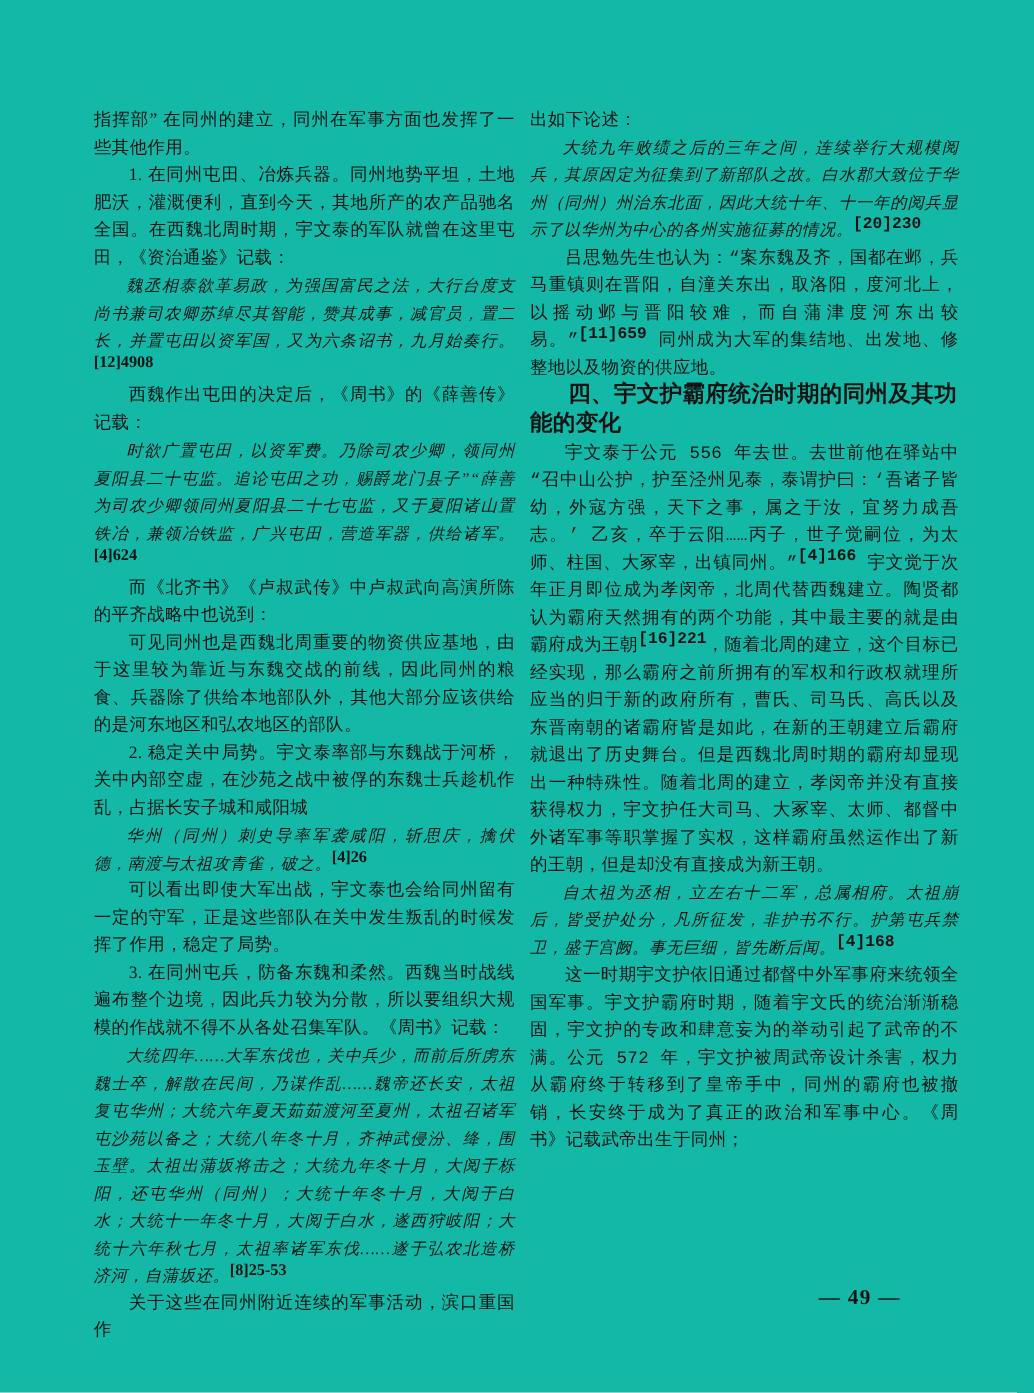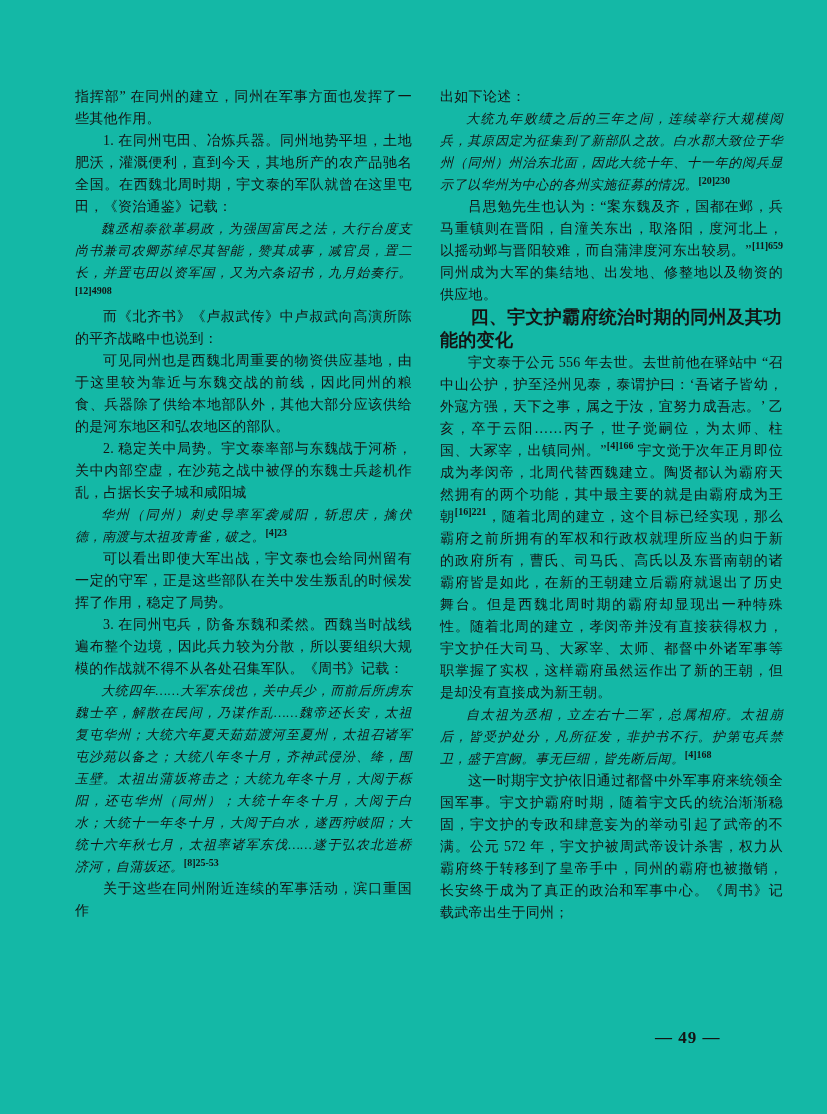--- a/index.html
+++ b/index.html
@@ -15,21 +15,21 @@
     margin: 0 auto;
     background: #14b8a6;
     color: #141414;
     overflow: hidden;
   }
   .column {
     position: absolute;
     top: 86px;
   }
   .column.left  { left: 75px;  width: 337px; }
-  .column.right { left: 440px; width: 343px; }
+  .column.right { left: 424px; width: 343px; font-family: Liberation Mono, monospace; }
 
   p.body-par {
     margin: 0;
     font-size: 14px;
     line-height: 22px;
     text-align: justify;
     text-justify: inter-character;
     text-indent: 2em;
     letter-spacing: 0.3px;
   }
@@ -51,21 +51,21 @@
     font-size: 18px;
     line-height: 23px;
     font-weight: bold;
     text-indent: 1.7em;
     letter-spacing: 0.3px;
   }
 
   sup.cite {
     font-style: normal;
     font-weight: bold;
-    font-size: 10px;
+    font-size: 13px;
     letter-spacing: 0;
     line-height: 0;
     vertical-align: super;
   }
 
   .page-number {
     position: absolute;
     left: 655px;
     top: 1028px;
     width: 110px;
@@ -76,24 +76,26 @@
   }
 </style>
 </head>
 <body>
 
 <div class="page">
   <div class="column left" id="col-left">
       <p class="body-par no-indent"><span>指挥部” 在同州的建立，同州在军事方面也发挥了一些其他作用。</span></p>
       <p class="body-par"><span>1. 在同州屯田、冶炼兵器。同州地势平坦，土地肥沃，灌溉便利，直到今天，其地所产的农产品驰名全国。在西魏北周时期，宇文泰的军队就曾在这里屯田，《资治通鉴》记载：</span></p>
       <p class="quote-par"><span>魏丞相泰欲革易政，为强国富民之法，大行台度支尚书兼司农卿苏绰尽其智能，赞其成事，减官员，置二长，并置屯田以资军国，又为六条诏书，九月始奏行。</span><sup class="cite">[12]4908</sup></p>
+      <p class="body-par"><span>西魏作出屯田的决定后，《周书》的《薛善传》记载：</span></p>
+      <p class="quote-par"><span>时欲广置屯田，以资军费。乃除司农少卿，领同州夏阳县二十屯监。追论屯田之功，赐爵龙门县子”“薛善为司农少卿领同州夏阳县二十七屯监，又于夏阳诸山置铁冶，兼领冶铁监，广兴屯田，营造军器，供给诸军。</span><sup class="cite">[4]624</sup></p>
       <p class="body-par"><span>而《北齐书》《卢叔武传》中卢叔武向高演所陈的平齐战略中也说到：</span></p>
       <p class="body-par"><span>可见同州也是西魏北周重要的物资供应基地，由于这里较为靠近与东魏交战的前线，因此同州的粮食、兵器除了供给本地部队外，其他大部分应该供给的是河东地区和弘农地区的部队。</span></p>
       <p class="body-par"><span>2. 稳定关中局势。宇文泰率部与东魏战于河桥，关中内部空虚，在沙苑之战中被俘的东魏士兵趁机作乱，占据长安子城和咸阳城</span></p>
-      <p class="quote-par"><span>华州（同州）刺史导率军袭咸阳，斩思庆，擒伏德，南渡与太祖攻青雀，破之。</span><sup class="cite">[4]23</sup></p>
+      <p class="quote-par"><span>华州（同州）刺史导率军袭咸阳，斩思庆，擒伏德，南渡与太祖攻青雀，破之。</span><sup class="cite">[4]26</sup></p>
       <p class="body-par"><span>可以看出即使大军出战，宇文泰也会给同州留有一定的守军，正是这些部队在关中发生叛乱的时候发挥了作用，稳定了局势。</span></p>
       <p class="body-par"><span>3. 在同州屯兵，防备东魏和柔然。西魏当时战线遍布整个边境，因此兵力较为分散，所以要组织大规模的作战就不得不从各处召集军队。《周书》记载：</span></p>
       <p class="quote-par"><span>大统四年……大军东伐也，关中兵少，而前后所虏东魏士卒，解散在民间，乃谋作乱……魏帝还长安，太祖复屯华州；大统六年夏天茹茹渡河至夏州，太祖召诸军屯沙苑以备之；大统八年冬十月，齐神武侵汾、绛，围玉壁。太祖出蒲坂将击之；大统九年冬十月，大阅于栎阳，还屯华州（同州）；大统十年冬十月，大阅于白水；大统十一年冬十月，大阅于白水，遂西狩岐阳；大统十六年秋七月，太祖率诸军东伐……遂于弘农北造桥济河，自蒲坂还。</span><sup class="cite">[8]25-53</sup></p>
       <p class="body-par"><span>关于这些在同州附近连续的军事活动，滨口重国作</span></p>
     </div>
   <div class="column right" id="col-right">
       <p class="body-par no-indent"><span>出如下论述：</span></p>
       <p class="quote-par"><span>大统九年败绩之后的三年之间，连续举行大规模阅兵，其原因定为征集到了新部队之故。白水郡大致位于华州（同州）州治东北面，因此大统十年、十一年的阅兵显示了以华州为中心的各州实施征募的情况。</span><sup class="cite">[20]230</sup></p>
       <p class="body-par"><span>吕思勉先生也认为：“案东魏及齐，国都在邺，兵马重镇则在晋阳，自潼关东出，取洛阳，度河北上，以摇动邺与晋阳较难，而自蒲津度河东出较易。”</span><sup class="cite">[11]659</sup><span> 同州成为大军的集结地、出发地、修整地以及物资的供应地。</span></p>
       <p class="heading-par"><span>四、宇文护霸府统治时期的同州及其功能的变化</span></p>

